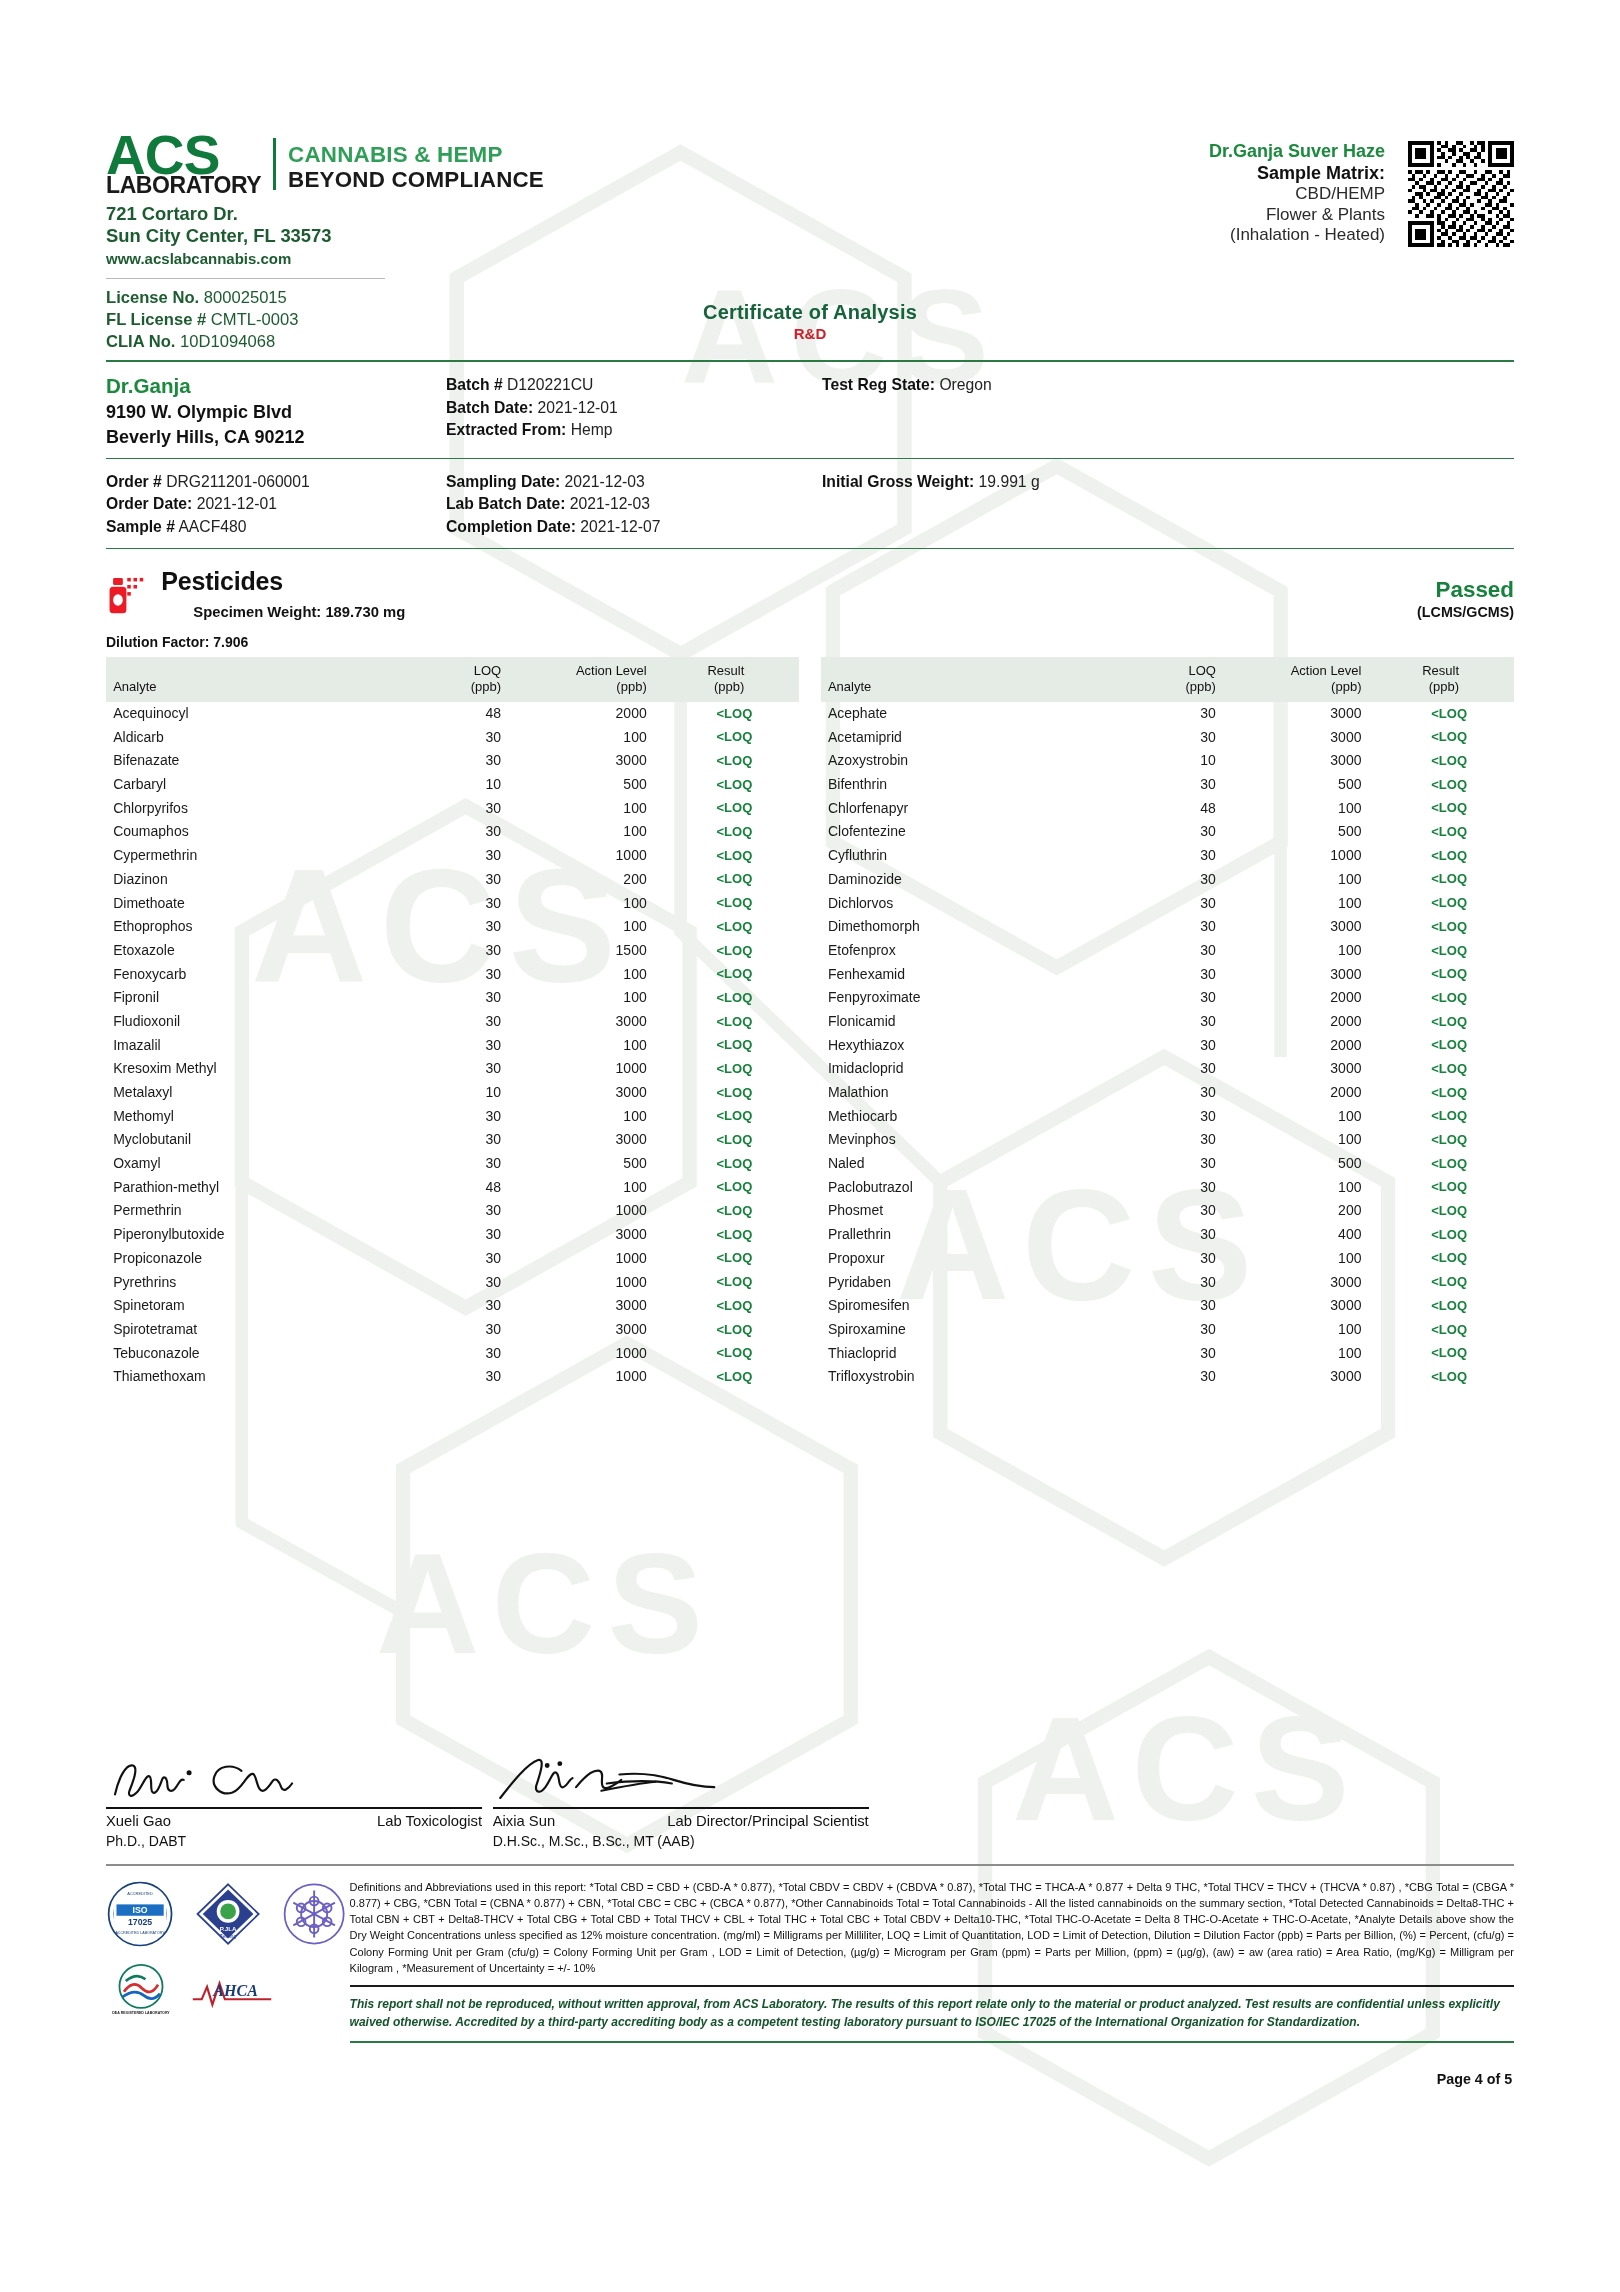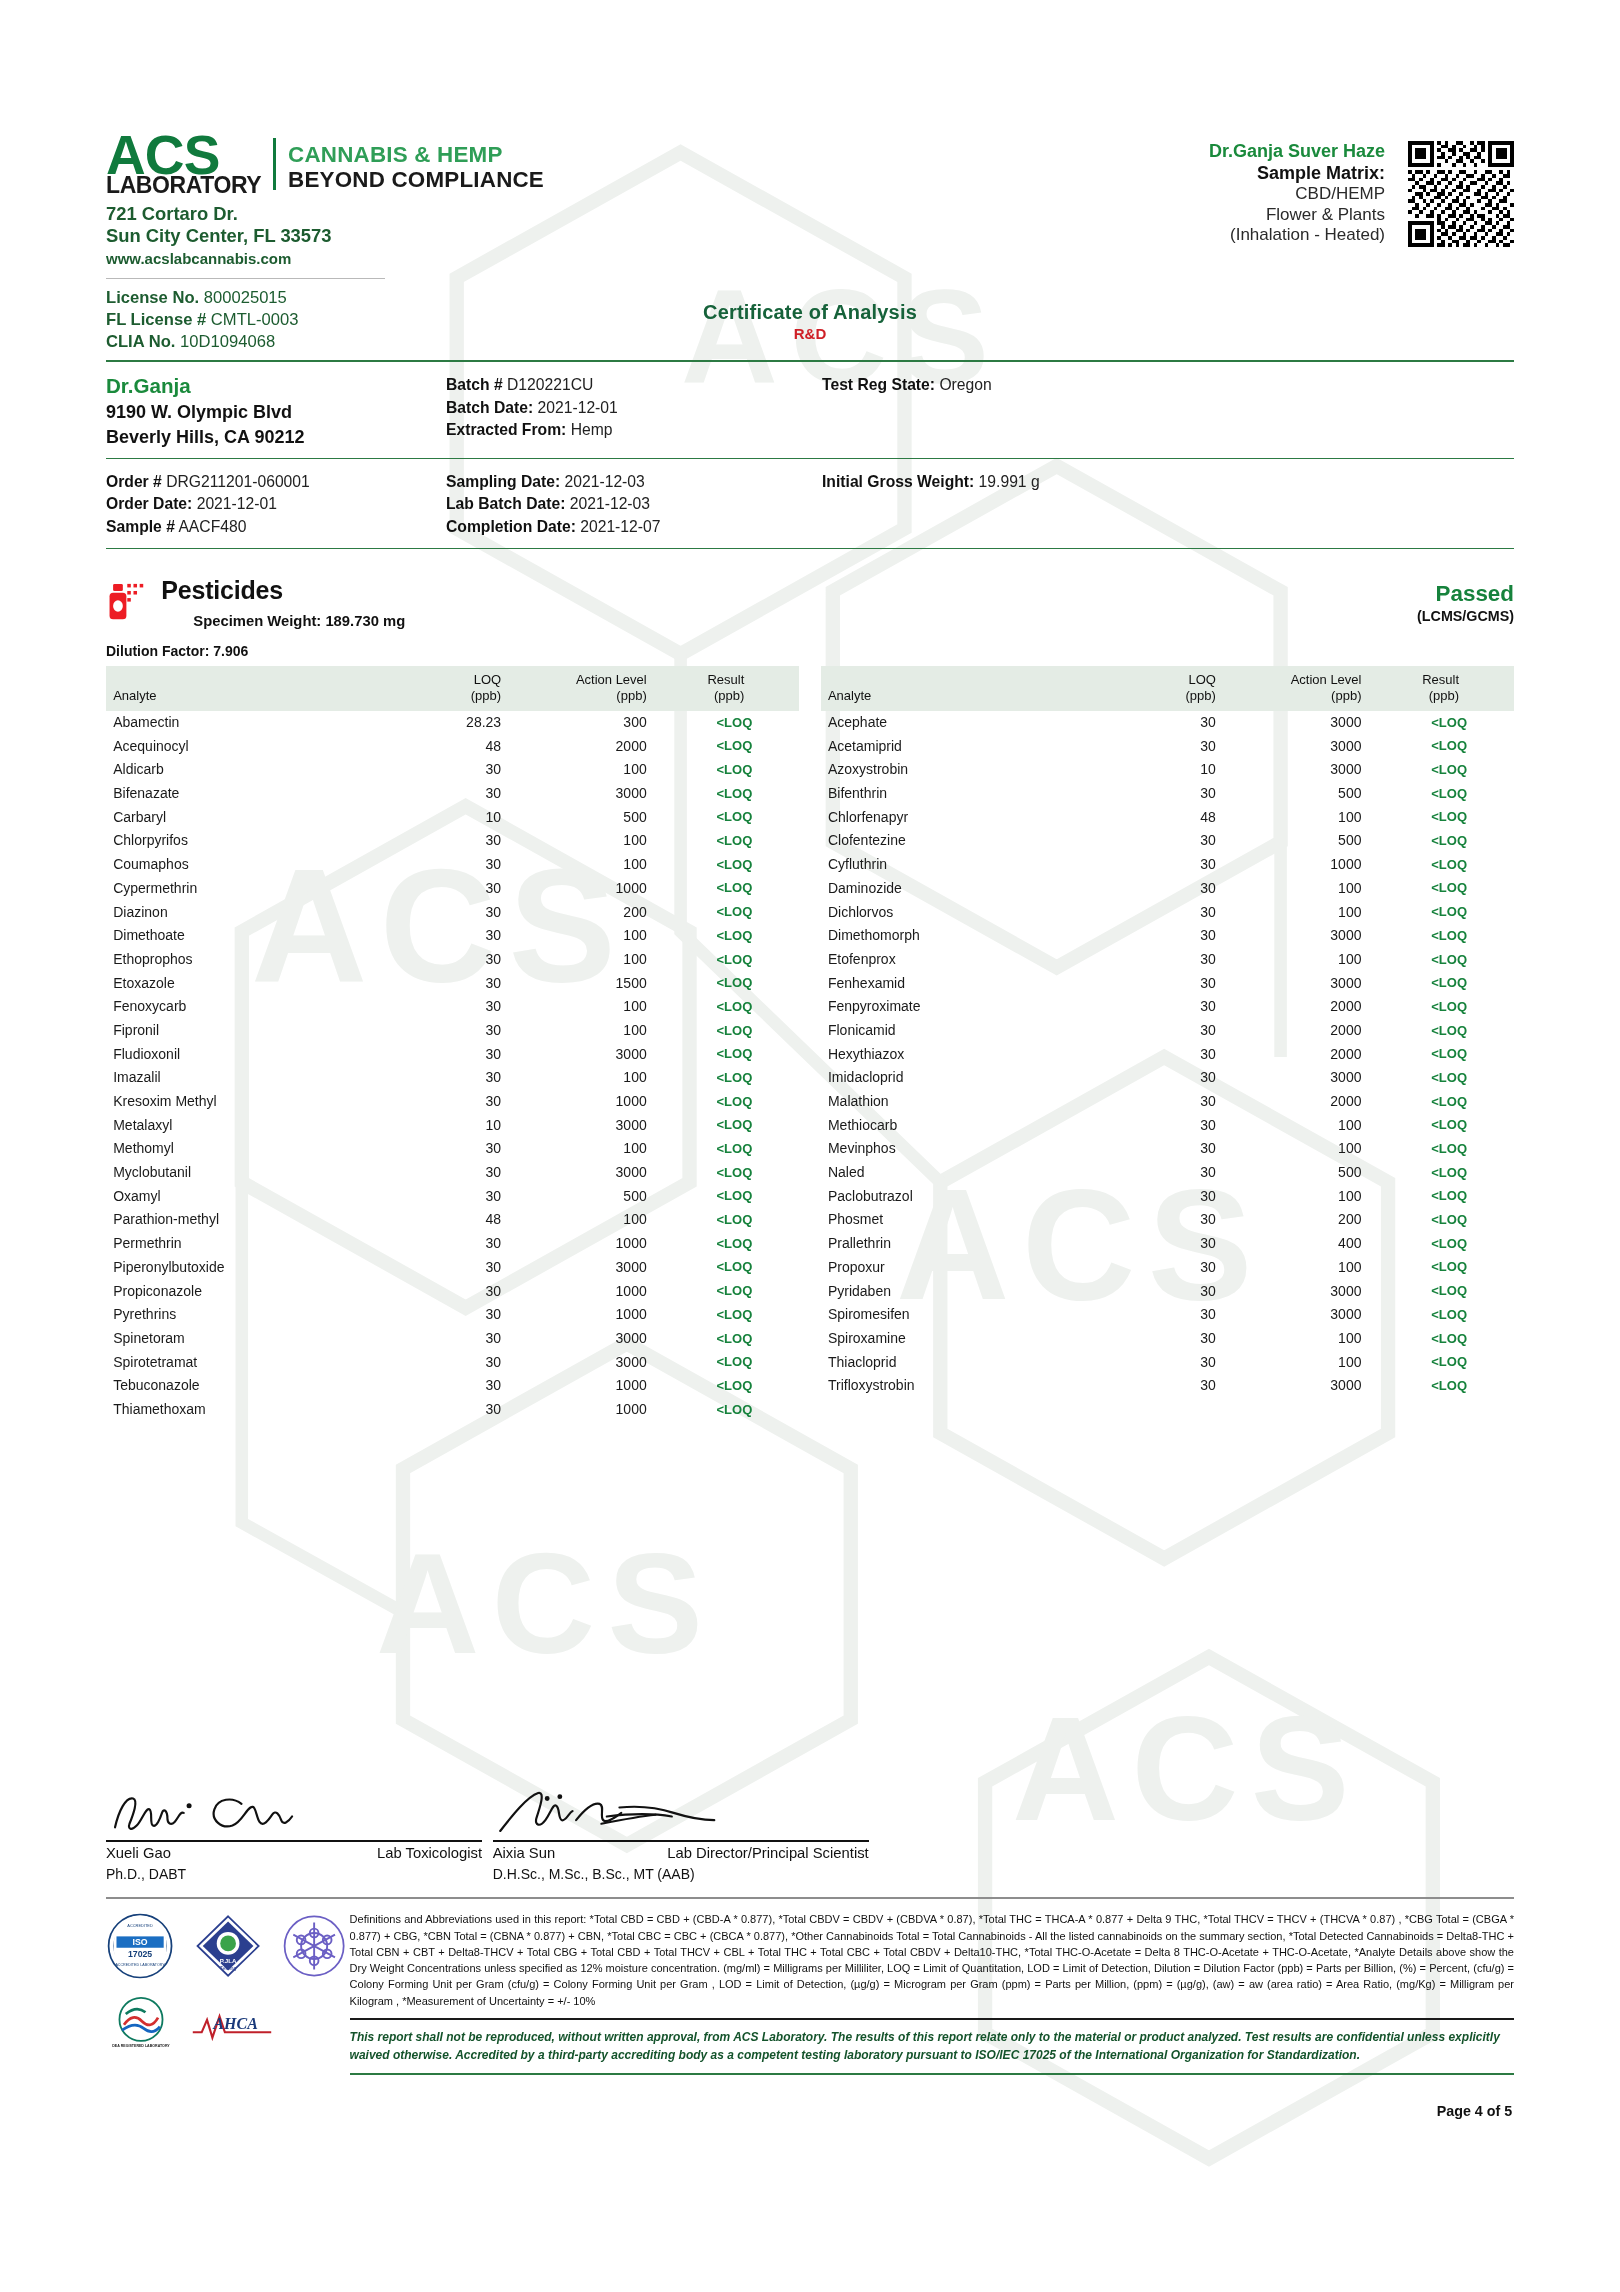--- a/index.html
+++ b/index.html
@@ -70,21 +70,21 @@
   .info-block { display: flex; padding: 11.6px 0 9.9px 0; }
   .col-a { width: 340px; }
   .col-b { width: 376px; }
   .col-c { flex: 1; }
   .client-name { font-size: 20.6px; font-weight: bold; color: #1a8a3c; }
   .client-addr { font-size: 18px; font-weight: bold; color: #111; line-height: 1.25; margin-top: 2.7px; }
   .kv { font-size: 15.7px; color: #222; line-height: 1.44; }
   .kv b { font-weight: bold; color: #111; }
 
   
-  .sec { display: flex; align-items: center; margin-top: 27px; }
+  .sec { display: flex; align-items: flex-end; margin-top: 18px; }
   .sec-icon { width: 41px; margin-top: 3.6px; }
   .sec-mid { margin-left: 14.3px; }
   .sec-title { font-size: 25px; font-weight: bold; color: #111; letter-spacing: -0.2px; }
   .sec-spec { font-size: 14.8px; font-weight: bold; color: #111; margin-top: 7.2px; margin-left: 32px; }
   .sec-right { margin-left: auto; text-align: right; }
   .passed { font-size: 22.4px; font-weight: bold; color: #16823c; }
   .method { font-size: 14.3px; font-weight: bold; color: #111; margin-top: 0.9px; }
   .dilution { font-size: 14px; font-weight: bold; color: #111; margin-top: 14.3px; }
 
   
@@ -536,26 +536,20 @@
                 <div>(ppb)</div>
               </th>
               <th class="c-num c-res">
                 <div>Result</div>
                 <div>(ppb)</div>
               </th>
             </tr>
           </thead>
           <tbody id="tb-left">
               <tr>
-                <td class="c-analyte">Abamectin</td>
-                <td class="c-num">28.23</td>
-                <td class="c-num">300</td>
-                <td class="c-res">&lt;LOQ</td>
-              </tr>
-              <tr>
                 <td class="c-analyte">Acequinocyl</td>
                 <td class="c-num">48</td>
                 <td class="c-num">2000</td>
                 <td class="c-res">&lt;LOQ</td>
               </tr>
               <tr>
                 <td class="c-analyte">Aldicarb</td>
                 <td class="c-num">30</td>
                 <td class="c-num">100</td>
                 <td class="c-res">&lt;LOQ</td>

